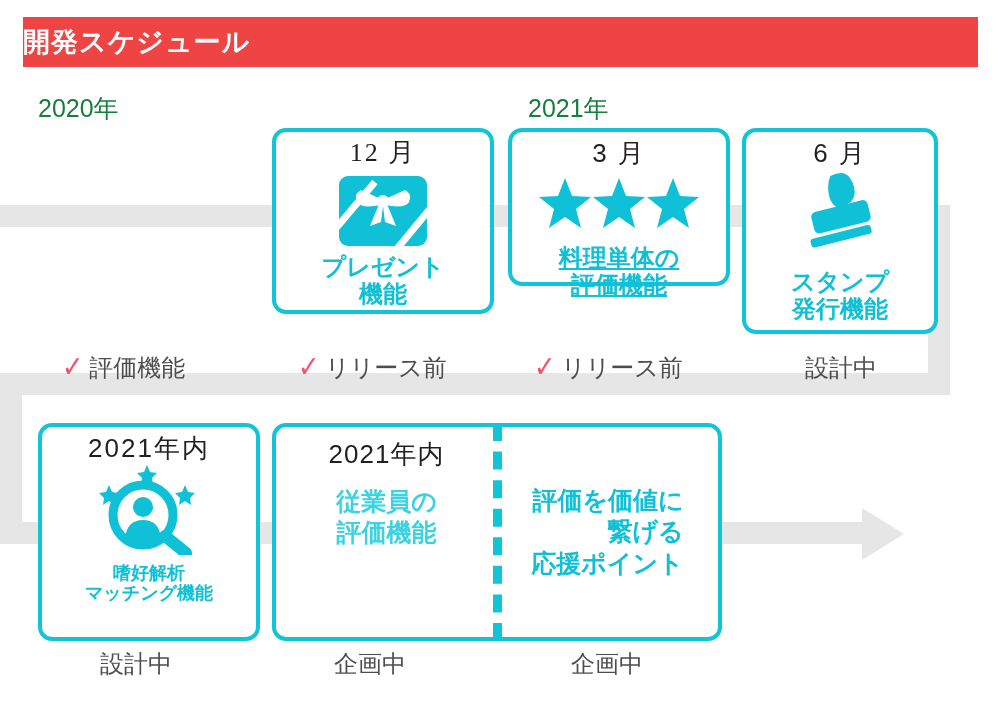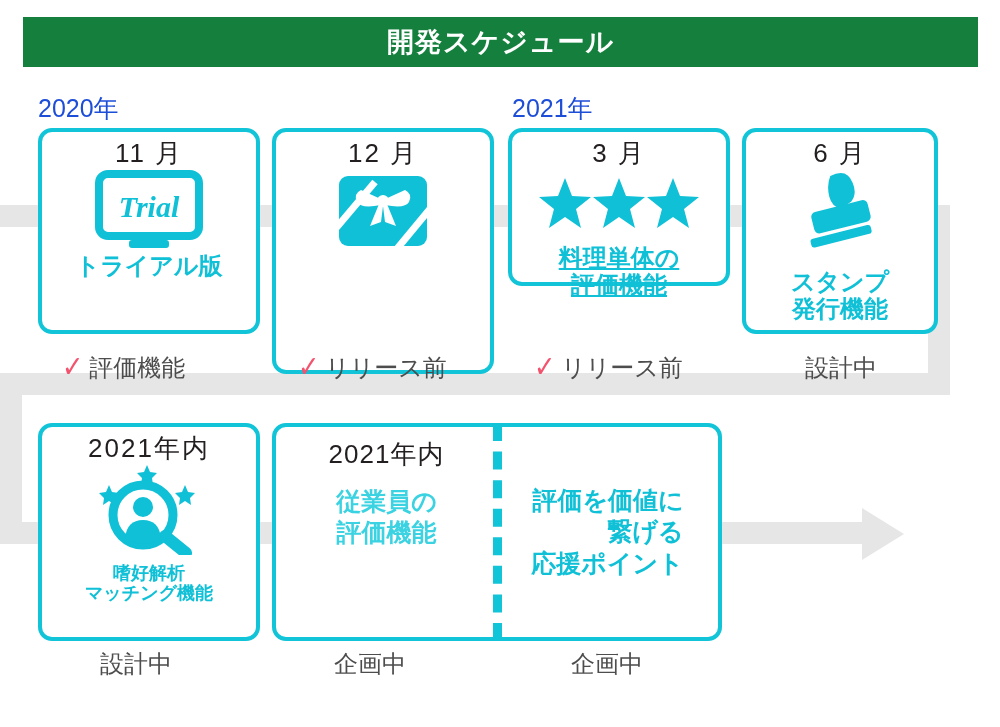--- a/index.html
+++ b/index.html
@@ -9,22 +9,22 @@
     background:#ffffff;
     font-family:"Liberation Sans","DejaVu Sans",sans-serif;
     overflow:hidden;
     position:relative;
   }
   .stage{position:absolute;left:0;top:0;width:1000px;height:727px;}
 
   
   .banner{
     position:absolute;left:23px;top:17px;width:955px;height:50px;
-    background:#15803d;
-    display:flex;align-items:center;justify-content:center;
+    background:#ef4444;
+    display:flex;align-items:center;
   }
   .banner-title{
     color:#ffffff;font-size:27px;font-weight:bold;letter-spacing:1px;
     line-height:1;
   }
 
   
   .band{position:absolute;background:#e6e6e6;z-index:0;}
   .band-r1{left:0px;   top:205px; width:950px; height:22px;}
   .band-down{left:928px; top:205px; width:22px;  height:190px;}
@@ -34,24 +34,24 @@
   .arrow{
     position:absolute;left:862px;top:508px;width:0;height:0;
     border-top:26px solid transparent;
     border-bottom:26px solid transparent;
     border-left:42px solid #e6e6e6;
     z-index:0;
   }
 
   
   .year{
-    position:absolute;font-size:25px;color:#1d4ed8;z-index:3;white-space:nowrap;
+    position:absolute;font-size:25px;color:#15803d;z-index:3;white-space:nowrap;
   }
   .year-2020{left:38px;top:92px;}
-  .year-2021{left:512px;top:92px;}
+  .year-2021{left:528px;top:92px;}
 
   
   .card{
     position:absolute;
     background:#ffffff;
     border:4px solid #12c4d8;
     border-radius:14px;
     box-sizing:border-box;
     z-index:2;
     display:flex;flex-direction:column;align-items:center;
@@ -64,21 +64,21 @@
     color:#0fc0d6;font-weight:bold;font-size:24px;line-height:1.15;
     text-align:center;white-space:pre-line;
   }
   .icon-wrap{
     display:flex;align-items:center;justify-content:center;
     flex:0 0 auto;
   }
 
   
   #card-1{left:38px;  top:128px; width:222px; height:206px;}
-  #card-2{left:272px; top:128px; width:222px; height:246px;}
+  #card-2{left:272px; top:128px; width:222px; height:186px;font-family:Liberation Serif, serif;}
   #card-3{left:508px; top:128px; width:222px; height:158px;}
   #card-4{left:742px; top:128px; width:196px; height:206px;}
   
   #card-5{left:38px;  top:423px; width:222px; height:218px;}
   #card-6{left:272px; top:423px; width:450px; height:218px;}
 
   
   .status{
     position:absolute;z-index:3;
     font-size:24px;color:#4d4d4d;white-space:nowrap;
@@ -132,32 +132,20 @@
   <div class="band band-r2"></div>
   <div class="arrow"></div>
 
   <div class="banner">
     <span class="banner-title">開発スケジュール</span>
   </div>
 
   <div class="year year-2020">2020年</div>
   <div class="year year-2021">2021年</div>
 
-  <div class="card" id="card-1">
-    <div class="month">11 月</div>
-    <div class="icon-wrap" style="margin-top:2px;">
-      <svg width="112" height="78" viewBox="0 0 112 78">
-        <rect x="6" y="4" width="100" height="62" rx="9" ry="9" fill="none" stroke="#0fc0d6" stroke-width="8"></rect>
-        <rect x="50" y="64" width="12" height="8" fill="#0fc0d6"></rect>
-        <rect x="36" y="70" width="40" height="8" rx="3" fill="#0fc0d6"></rect>
-        <text x="56" y="47" text-anchor="middle" font-family="'Liberation Serif',serif" font-style="italic" font-size="30" font-weight="bold" fill="#0fc0d6">Trial</text>
-      </svg>
-    </div>
-    <div class="caption" style="margin-top:4px;">トライアル版</div>
-  </div>
   <div class="status" id="status-1">
     <span class="check">✓</span>
     <span>評価機能</span>
   </div>
 
   <div class="card" id="card-2">
     <div class="month">12 月</div>
     <div class="icon-wrap" style="margin-top:4px;">
       <svg width="96" height="78" viewBox="0 0 96 78">
         <defs>
@@ -172,20 +160,22 @@
         </g>
         <g fill="#ffffff">
           <path d="M48 28 L26 18 Q18 22 22 30 Q26 37 46 33 Z"></path>
           <path d="M48 28 L70 18 Q78 22 74 30 Q70 37 50 33 Z"></path>
           <path d="M44 32 L35 54 L46 50 L48 34 Z"></path>
           <path d="M52 32 L61 54 L50 50 L48 34 Z"></path>
           <circle cx="48" cy="29" r="6"></circle>
         </g>
       </svg>
     </div>
+    <div class="caption" style="margin-top:4px;">プレゼント
+機能</div>
   </div>
   <div class="status" id="status-2">
     <span class="check">✓</span>
     <span>リリース前</span>
   </div>
 
   <div class="card" id="card-3">
     <div class="month">3 月</div>
     <div class="icon-wrap" style="margin-top:8px;">
       <svg width="164" height="58" viewBox="0 0 164 58">

